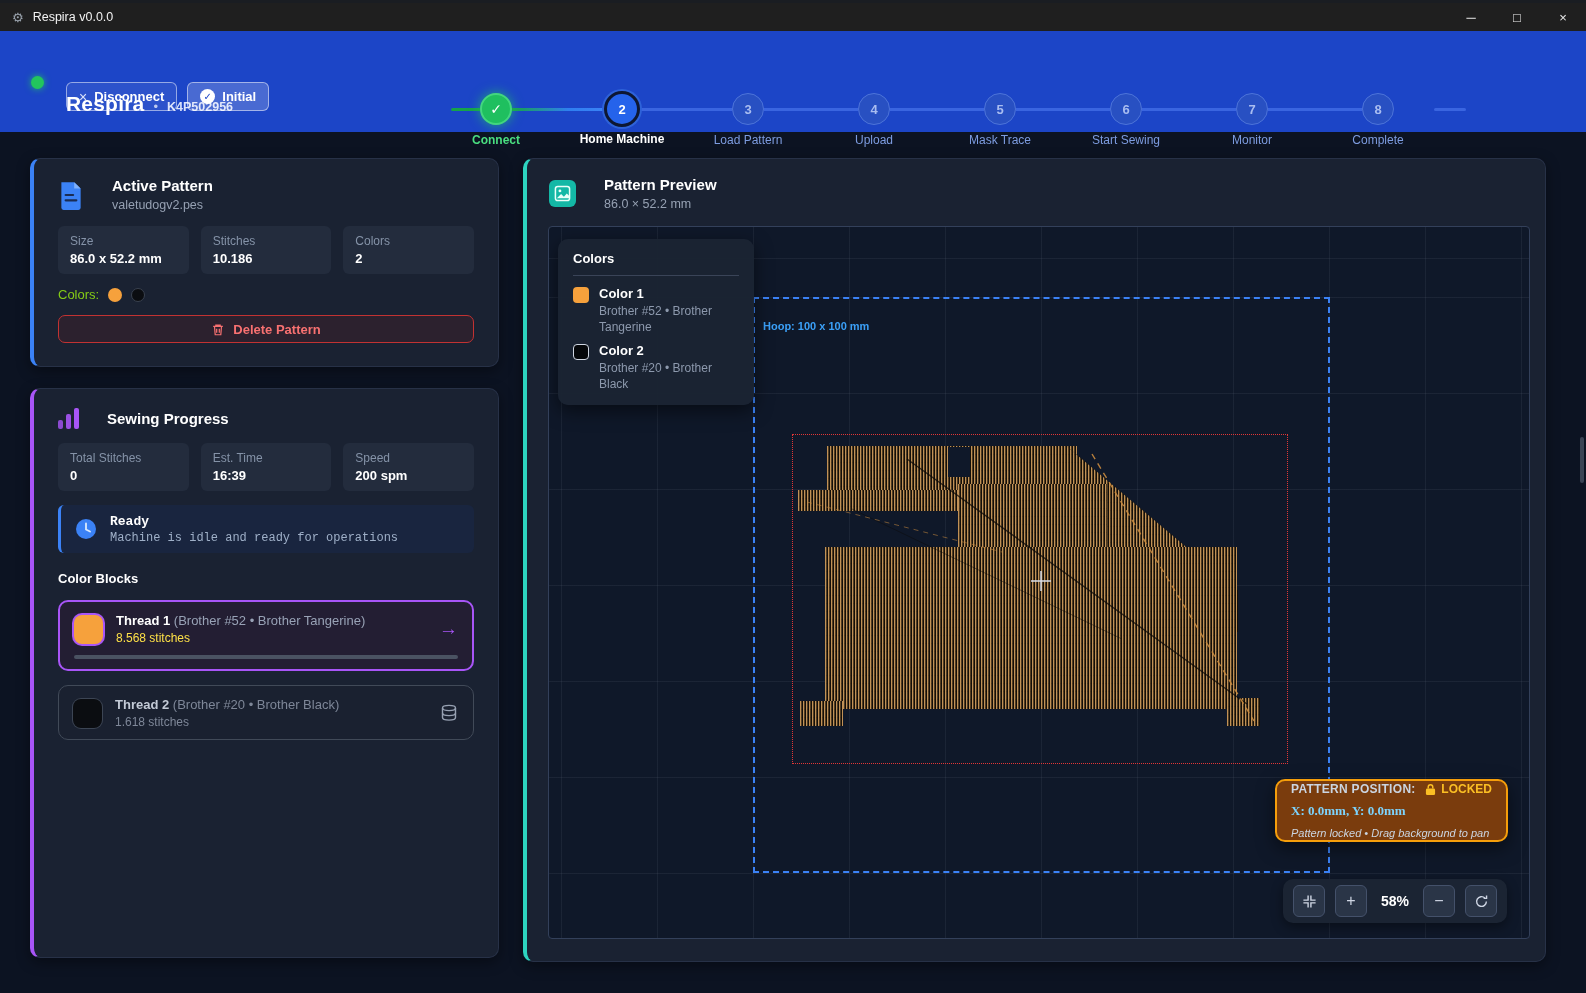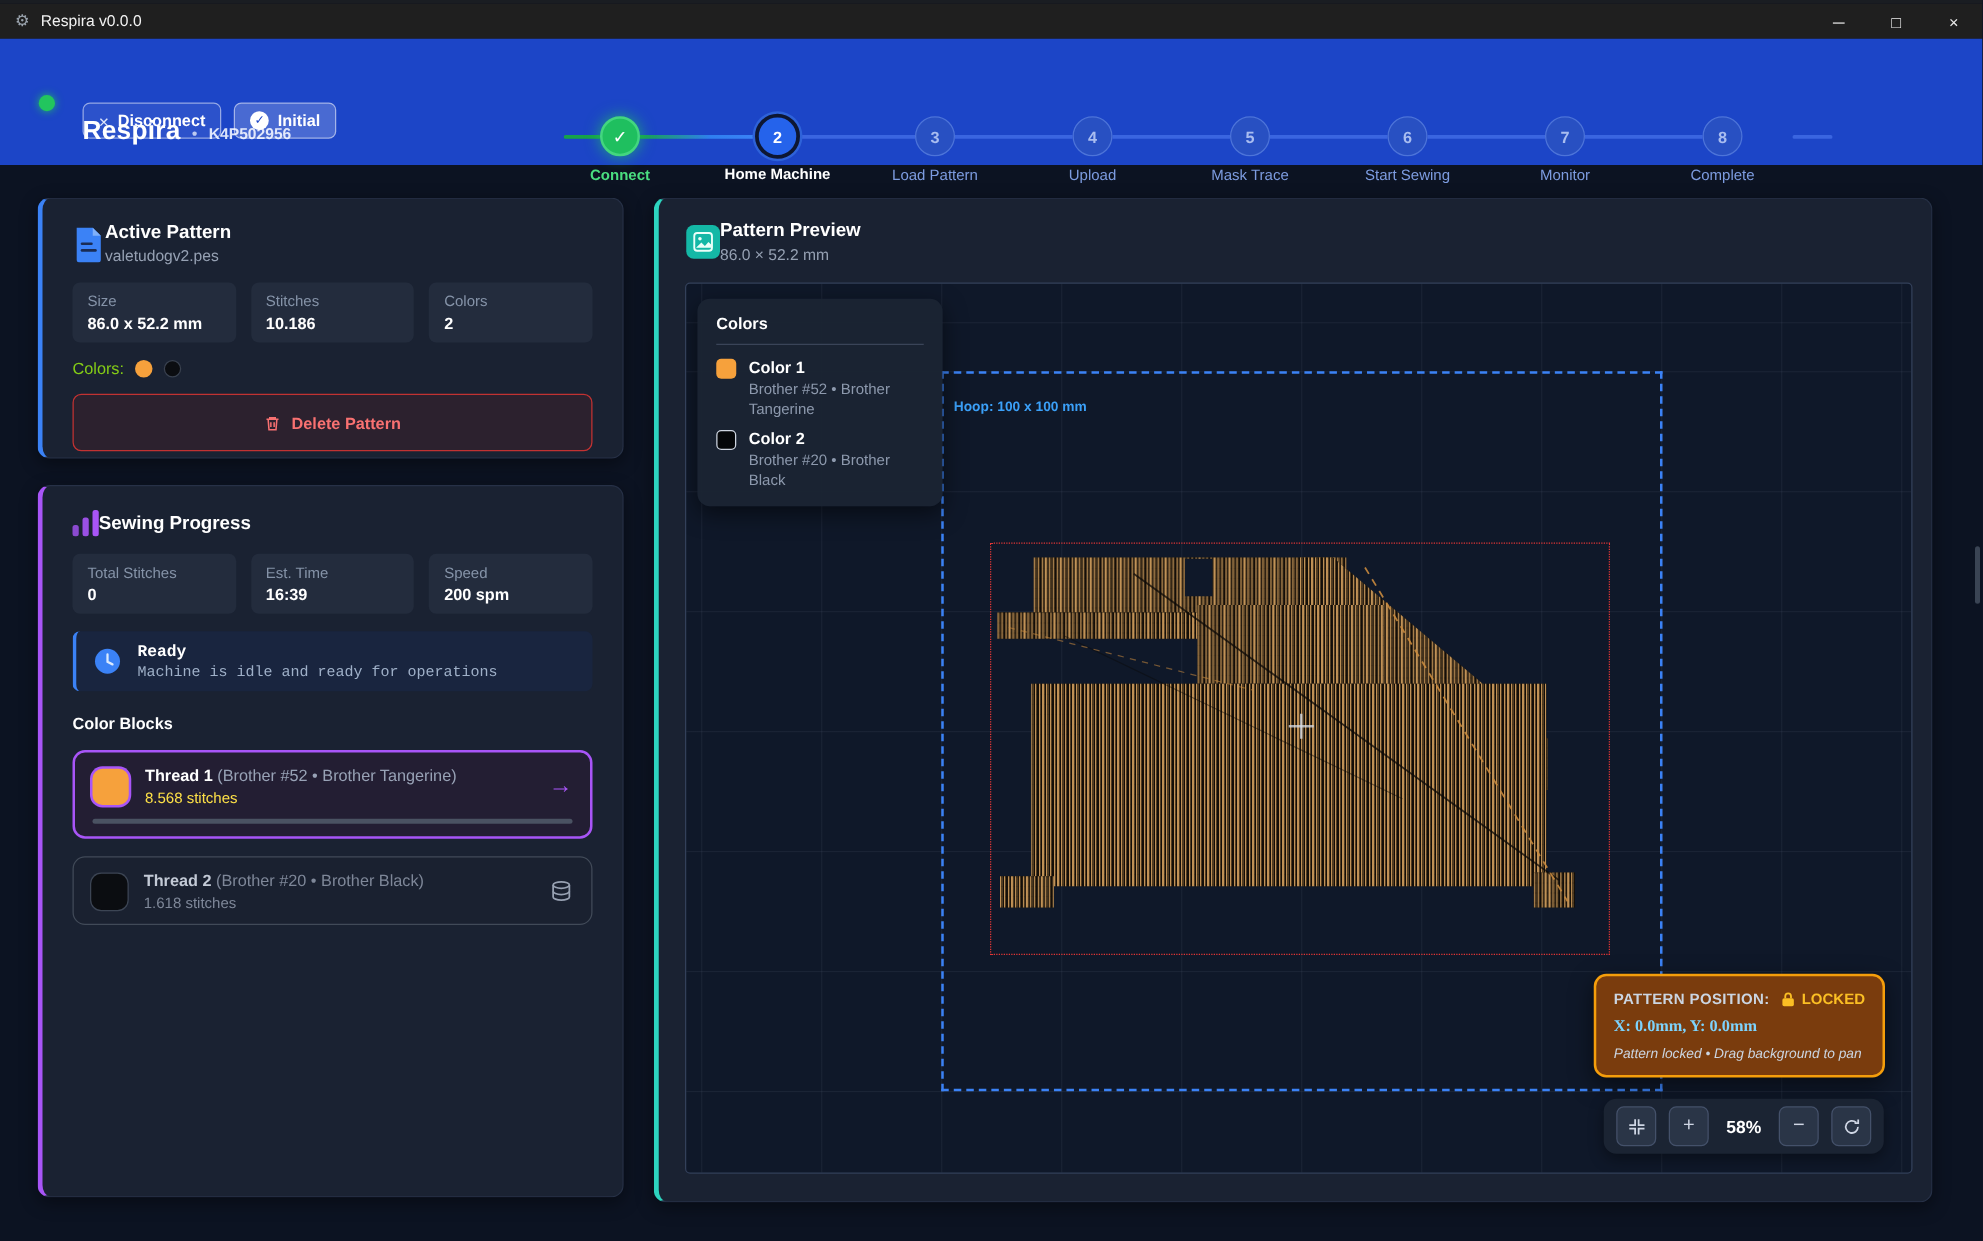--- a/index.html
+++ b/index.html
@@ -56,36 +56,36 @@
   .step.active .slabel { color:#ffffff; font-weight:bold; margin-top:5px; }
 
   
   .main { position:absolute; left:0; top:132px; width:100%; height:861px; }
   .card { background:#1a2232; border:1px solid #273147; border-radius:10px;
           box-shadow:0 4px 14px rgba(0,0,0,.4); }
   .left-col { position:absolute; left:30px; top:26px; width:469px; }
   .ap-card { position:relative; height:209px; border-left:4px solid #3b82f6; padding:18px 24px; }
   .sp-card { position:relative; margin-top:21px; height:570px; border-left:4px solid #a855f7; padding:18px 24px; }
 
-  .card-head { display:flex; align-items:center; gap:0; }
+  .card-head { display:flex; align-items:center; gap:28px; }
   .head-texts { display:flex; flex-direction:column; gap:4px; }
   .card-title { color:#ffffff; font-size:15px; font-weight:bold; }
   .card-sub { color:#96a1b3; font-size:12.5px; }
 
   .stats-row { display:flex; gap:12px; margin-top:14px; }
   .stat-box { flex:1; background:#232c3d; border-radius:6px; padding:8px 12px; }
   .stat-label { color:#8593a8; font-size:12px; }
   .stat-value { color:#ffffff; font-size:13px; font-weight:bold; margin-top:3px; }
 
   .colors-row { display:flex; align-items:center; gap:9px; margin-top:13px; }
   .colors-label { color:#84cc16; font-size:13px; }
   .dot-swatch { width:14px; height:14px; border-radius:50%; }
   .dot-swatch.dark { border:1px solid #39414f; }
 
-  .delete-btn { margin-top:13px; width:100%; height:46px; border-radius:7px; border:1px solid #c23232;
+  .delete-btn { margin-top:13px; width:100%; height:28px; border-radius:7px; border:1px solid #c23232;
                 background:rgba(153,27,27,.14); color:#f87171; font-weight:bold; font-size:13px;
                 display:flex; align-items:center; justify-content:center; gap:8px; cursor:pointer; }
 
   .bars-icon { display:flex; align-items:flex-end; gap:3px; height:22px; }
   .bars-icon span { width:5px; border-radius:2px; background:#a855f7; display:block; }
   .bars-icon .b1{height:9px;opacity:.8} .bars-icon .b2{height:15px;opacity:.9} .bars-icon .b3{height:21px}
 
   .ready-box { margin-top:14px; background:#19253f; border-left:3px solid #3b82f6; border-radius:6px;
                min-height:48px; display:flex; align-items:center; gap:13px; padding:8px 14px;font-family:Liberation Mono, monospace; }
   .ready-title { color:#ffffff; font-size:13px; font-weight:bold; }
@@ -149,21 +149,21 @@
   .legend-title { color:#ffffff; font-size:13px; font-weight:bold; }
   .legend-hr { border:none; border-top:1px solid #3a4458; margin:9px 0 10px; }
   .legend-item { display:flex; gap:10px; margin-top:8px; }
   .legend-item:first-of-type { margin-top:0; }
   .lg-swatch { width:16px; height:16px; border-radius:4px; flex:none; margin-top:1px; }
   .lg-swatch.dark { border:1px solid #cfd6e2; }
   .lg-name { color:#ffffff; font-size:13px; font-weight:bold; }
   .lg-desc { color:#8d99ad; font-size:12px; line-height:1.3; margin-top:3px; }
 
   .pos-overlay { position:absolute; left:726px; top:552px; width:233px; background:#7a3c0d;
-                 border:2px solid #f59e0b; border-radius:10px; padding:11px 14px;
+                 border:2px solid #f59e0b; border-radius:10px; padding:1px 14px;
                  box-shadow:0 6px 18px rgba(0,0,0,.5); }
   .pos-row1 { display:flex; align-items:center; justify-content:space-between; }
   .pos-title { color:#cbd5e1; font-size:12px; font-weight:bold; letter-spacing:.3px; }
   .pos-lock { display:flex; align-items:center; gap:5px; }
   .pos-locked { color:#fbbf24; font-size:12px; font-weight:bold; }
   .pos-coords { color:#7dd3fc; font-size:13px; font-weight:bold; margin-top:7px;font-family:Liberation Serif, serif; }
   .pos-hint { color:#cbd5e1; font-size:11px; font-style:italic; margin-top:8px; }
 
   .zoom-bar { position:absolute; left:734px; top:652px; height:44px; background:#1b2433;
               border-radius:10px; display:flex; align-items:center; gap:10px; padding:0 10px;

